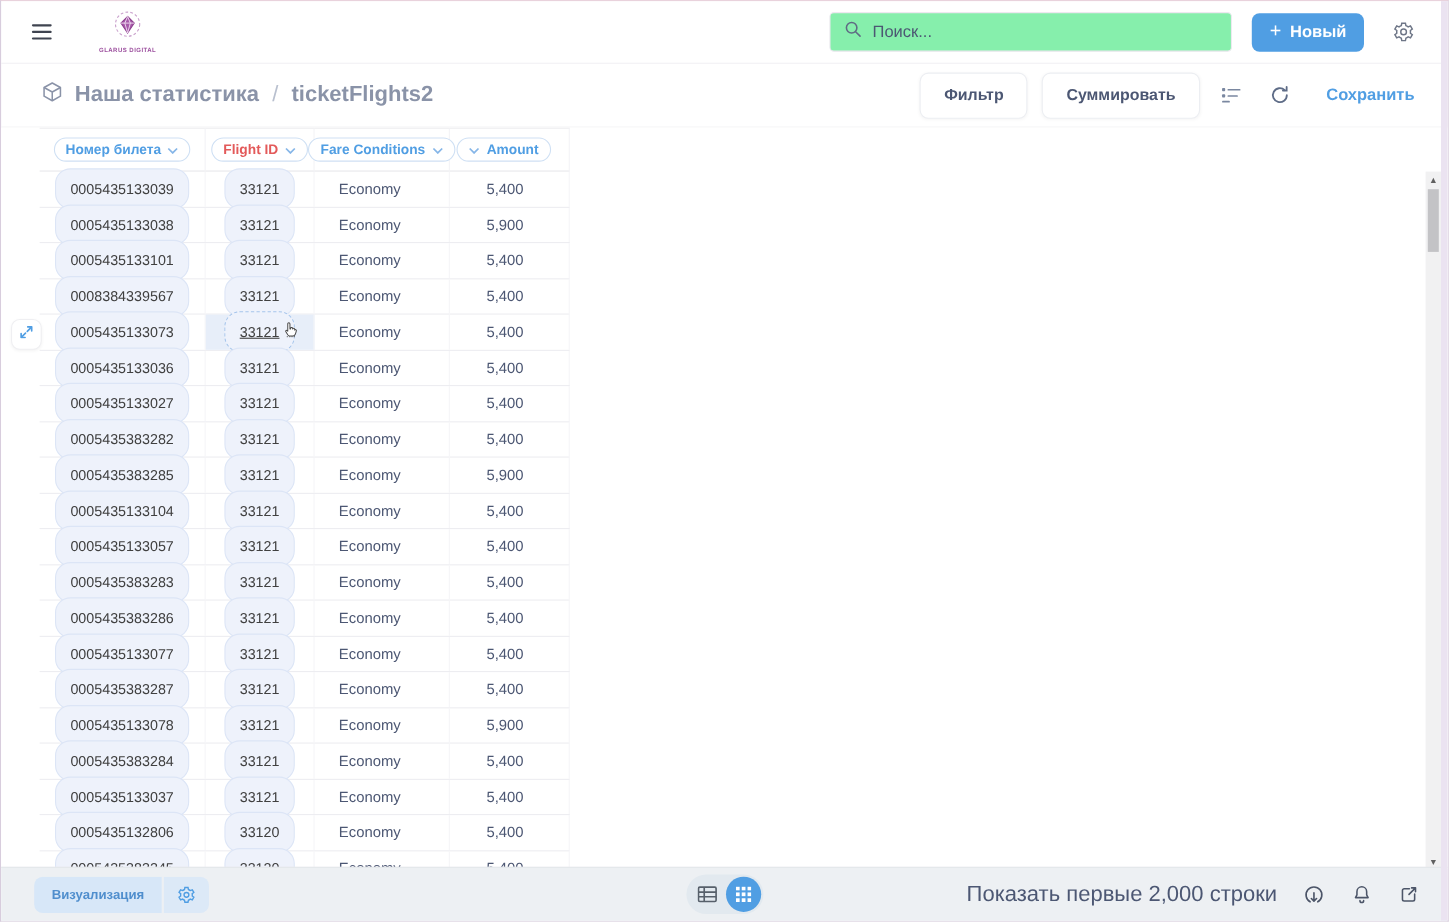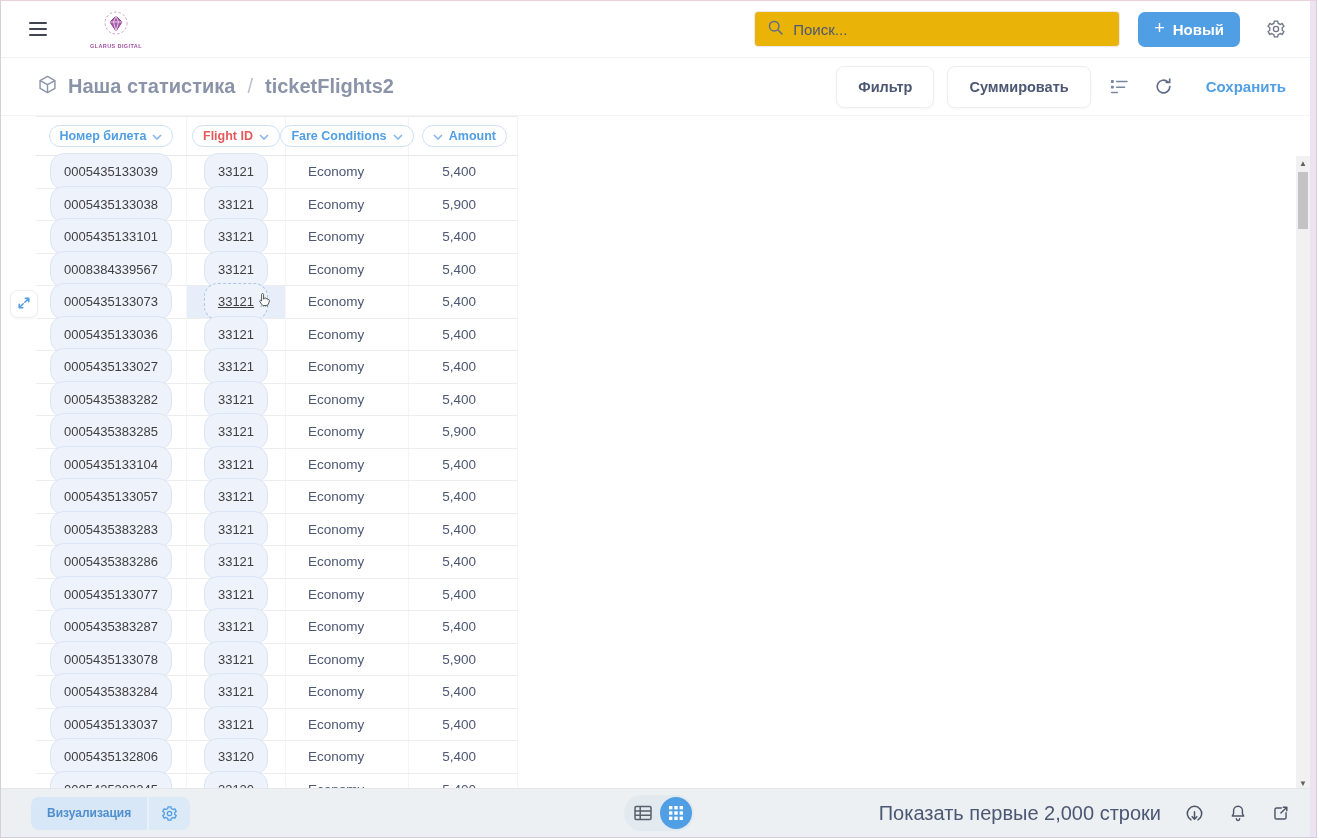--- a/index.html
+++ b/index.html
@@ -6,21 +6,21 @@
   body { background:#fff; font-family:"Liberation Sans", sans-serif; color:#4C5773; }
   .window{ width:1317px; height:838px; border:1px solid #d8cddd; border-top-color:#e9d2dc; position:relative; background:#fff; overflow:hidden; }
   .right-strip{ position:absolute; top:0; right:0; bottom:0; width:6px; background:#ebe3f1; z-index:50; }
 
   
   .topbar{ height:57px; display:flex; align-items:center; border-bottom:1px solid #f2f0f4; padding:0 28px; }
   .hamburger{ width:18px; height:14px; display:flex; flex-direction:column; justify-content:space-between; cursor:pointer; }
   .hamburger span{ height:2.4px; background:#3f4450; border-radius:1px; }
   .logo{ margin-left:38px; display:flex; flex-direction:column; align-items:center; width:62px; }
   .logo-text{ font-size:5.5px; font-weight:bold; color:#9c4f9e; letter-spacing:.4px; margin-top:1px; white-space:nowrap; }
-  .searchbox{ margin-left:auto; width:366px; height:36px; border:1px solid #ede8f0; border-radius:4px; display:flex; align-items:center; padding:0 12px; background:#eab308; }
+  .searchbox{ margin-left:auto; width:366px; height:36px; border:1px solid #ede8f0; border-radius:4px; display:flex; align-items:center; padding:0 12px; background:#86efac; }
   .searchbox input{ border:none; outline:none; flex:1; font-size:15px; font-family:"Liberation Sans",sans-serif; color:#4C5773; margin-left:9px; background:transparent; }
   .searchbox input::placeholder{ color:#4C5773; opacity:1; }
   .btn-new{ margin-left:18px; height:35px; background:#509EE3; color:#fff; border:none; border-radius:7px; font-size:15px; font-weight:bold; padding:0 16px; display:flex; align-items:center; gap:8px; cursor:pointer; font-family:"Liberation Sans",sans-serif; }
   .btn-new .plus{ font-size:18px; font-weight:normal; line-height:1; margin-top:-2px; }
   .top-gear{ margin-left:26px; margin-right:2px; cursor:pointer; display:flex; }
 
   
   .crumbrow{ height:58px; display:flex; align-items:center; padding:0 30px 0 36px; border-bottom:1px solid #f4f3f6; }
   .crumb{ display:flex; align-items:center; gap:10px; font-size:20px; font-weight:bold; color:#8a93a8; }
   .crumb .sep{ color:#b9c0cf; font-weight:normal; padding:0 2px; }
@@ -39,21 +39,21 @@
   .chev{ display:flex; margin-top:1px; }
   .tr{ display:flex; height:32.5px; border-bottom:1px solid #ededf1; }
   .td{ display:flex; align-items:center; border-right:1px solid #f5f5f8; }
   .c-ticket{ width:151px; justify-content:center; }
   .c-flight{ width:99px; justify-content:center; position:relative; }
   .c-fare{ width:123px; padding-left:22px; font-size:13.5px; }
   .c-amount{ width:109px; justify-content:flex-end; padding-right:41px; font-size:13.5px; }
   .hc-ticket{ width:151px; }
   .hc-flight{ width:99px; }
   .hc-fare{ width:123px; }
-  .hc-amount{ width:109px; justify-content:flex-end; padding-right:10px; }
+  .hc-amount{ width:109px; padding-right:10px; }
   .pill{ display:inline-block; background:#eef2fb; border:1px solid #dce5f6; border-radius:14px; padding:10px 13px; font-size:13px; color:#404040; cursor:pointer; white-space:nowrap; }
   .tr.hovered .c-flight{ background:#e7eef9; }
   .tr.hovered .c-flight .pill{ border:1px dashed #a7c6ec; text-decoration:underline; }
   .cursor-ic{ display:none; position:absolute; left:69px; top:5px; z-index:3; }
   .tr.hovered .cursor-ic{ display:block; }
 
   .expand-btn{ position:absolute; left:9px; top:174px; width:28px; height:28px; background:#fff; border:1px solid #efeff2; border-radius:8px; box-shadow:0 1px 3px rgba(0,0,0,.05); display:flex; align-items:center; justify-content:center; cursor:pointer; }
 
   
   .vscroll{ position:absolute; top:40px; bottom:0; right:6px; width:14px; background:#f1f1f2; z-index:10; }

